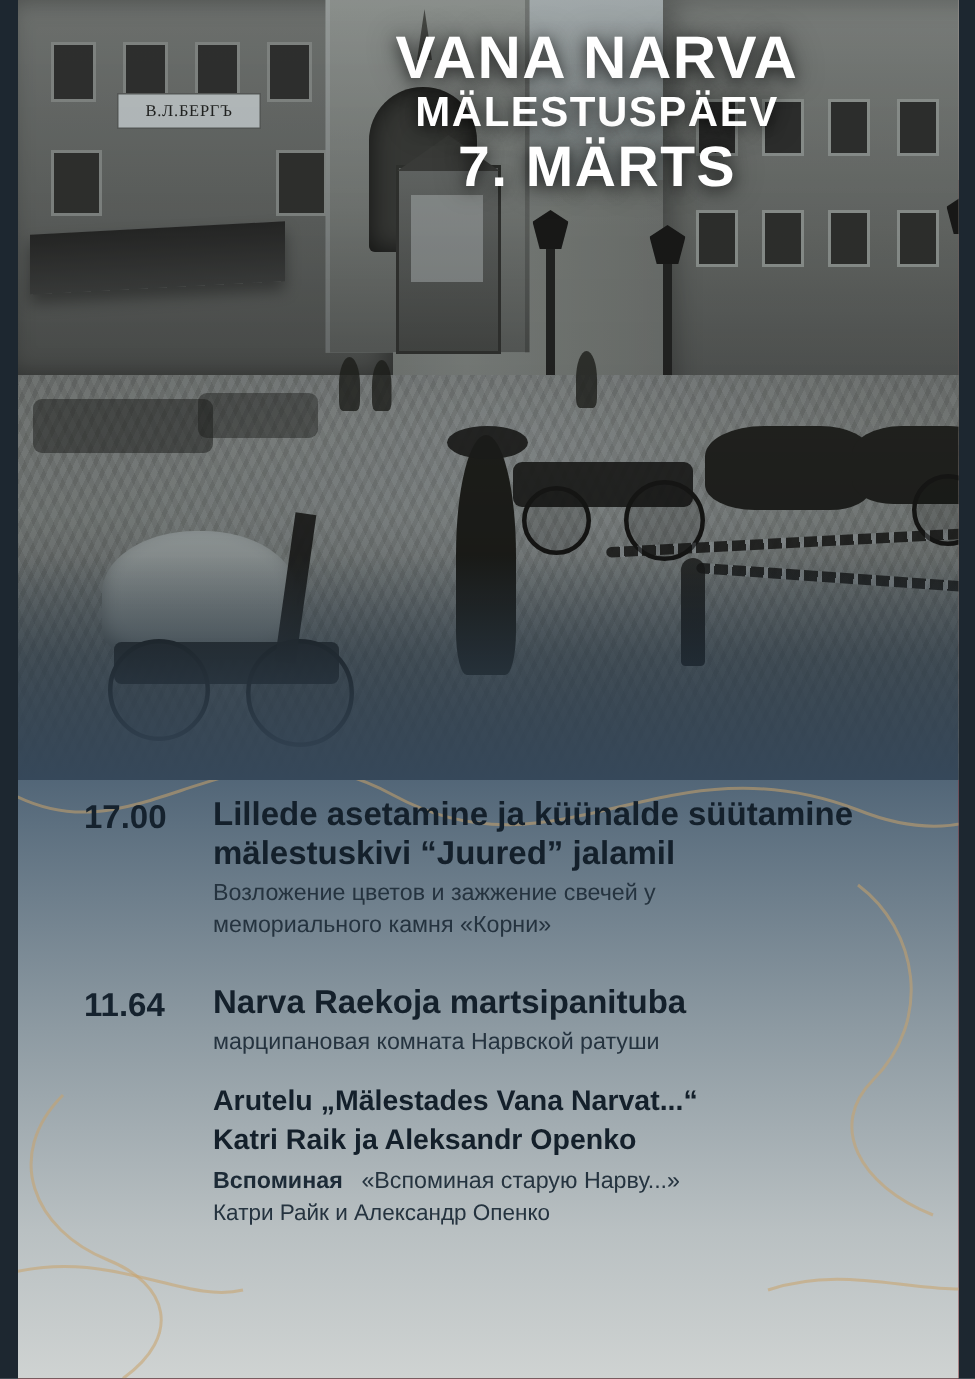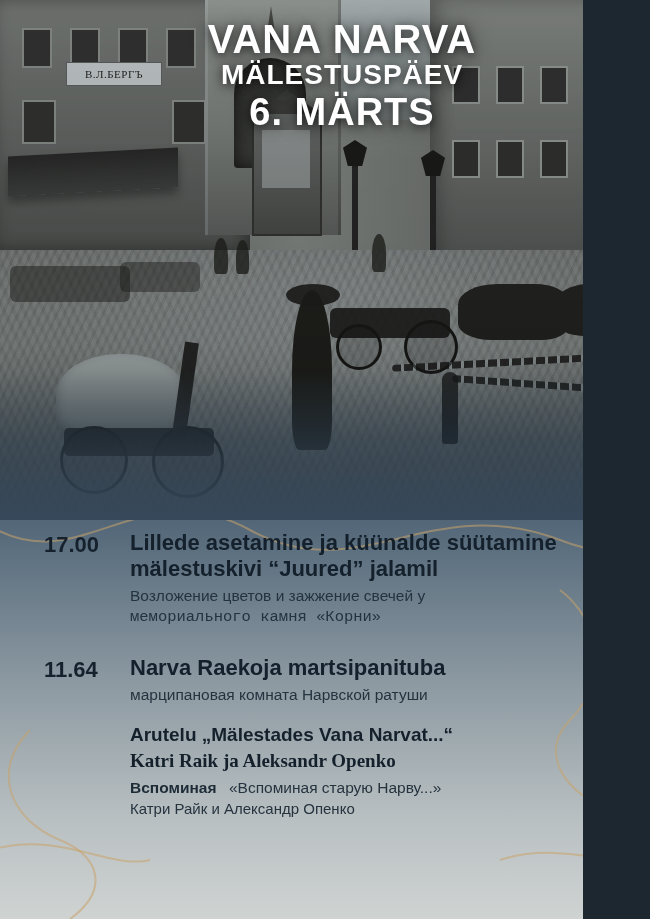--- a/index.html
+++ b/index.html
@@ -9,24 +9,25 @@
   }
   body {
     width: 650px;
     height: 919px;
     overflow: hidden;
     font-family: "Liberation Sans", sans-serif;
   }
 
   #poster {
     position: relative;
-    width: 583px;
+    width: 627px;
     height: 919px;
     overflow: hidden;
     background: #ef4444;
+    margin-left: 12px;
   }
 
   
   .photo {
     position: absolute;
     left: 0; top: 0;
     width: 650px;
     height: 520px;
     overflow: hidden;
     background: #6f6f6c;
@@ -400,42 +401,42 @@
       <div class="figure" style="left:372px; top:-16px; width:14px; height:38px; opacity:.8;"></div>
     </div>
 
     <div class="photo-tint"></div>
     <div class="photo-fade"></div>
   </div>
 
   <div class="title-block">
     <div class="title-l1">VANA NARVA</div>
     <div class="title-l2">MÄLESTUSPÄEV</div>
-    <div class="title-l3">6. MÄRTS</div>
+    <div class="title-l3">7. MÄRTS</div>
   </div>
 
   <div class="programme">
 
     <div class="entry">
       <div class="time">17.00</div>
       <div class="entry-body">
         <div class="head-et">Lillede asetamine ja küünalde süütamine mälestuskivi “Juured” jalamil</div>
         <div class="head-ru">Возложение цветов и зажжение свечей у</div>
-        <div class="head-ru" style="margin-top:1px;font-family:Liberation Mono, monospace;">мемориального камня «Корни»</div>
+        <div class="head-ru" style="margin-top:1px;">мемориального камня «Корни»</div>
       </div>
     </div>
 
     <div class="entry" style="margin-top:28px;">
       <div class="time">11.64</div>
       <div class="entry-body">
         <div class="head-et">Narva Raekoja martsipanituba</div>
         <div class="head-ru">марципановая комната Нарвской ратуши</div>
 
         <div class="sub-et">Arutelu „Mälestades Vana Narvat...“</div>
-        <div class="sub-et" style="margin-top:2px;font-family:Liberation Serif, serif;">Katri Raik ja Aleksandr Openko</div>
+        <div class="sub-et" style="margin-top:2px;">Katri Raik ja Aleksandr Openko</div>
 
         <div class="spacer-sm"></div>
         <div>
           <span class="sub-ru-bold">Вспоминая</span>
           <span class="sub-ru" style="padding-left:8px;">«Вспоминая старую Нарву...»</span>
         </div>
         <div class="sub-ru-line">Катри Райк и Александр Опенко</div>
       </div>
     </div>
 

